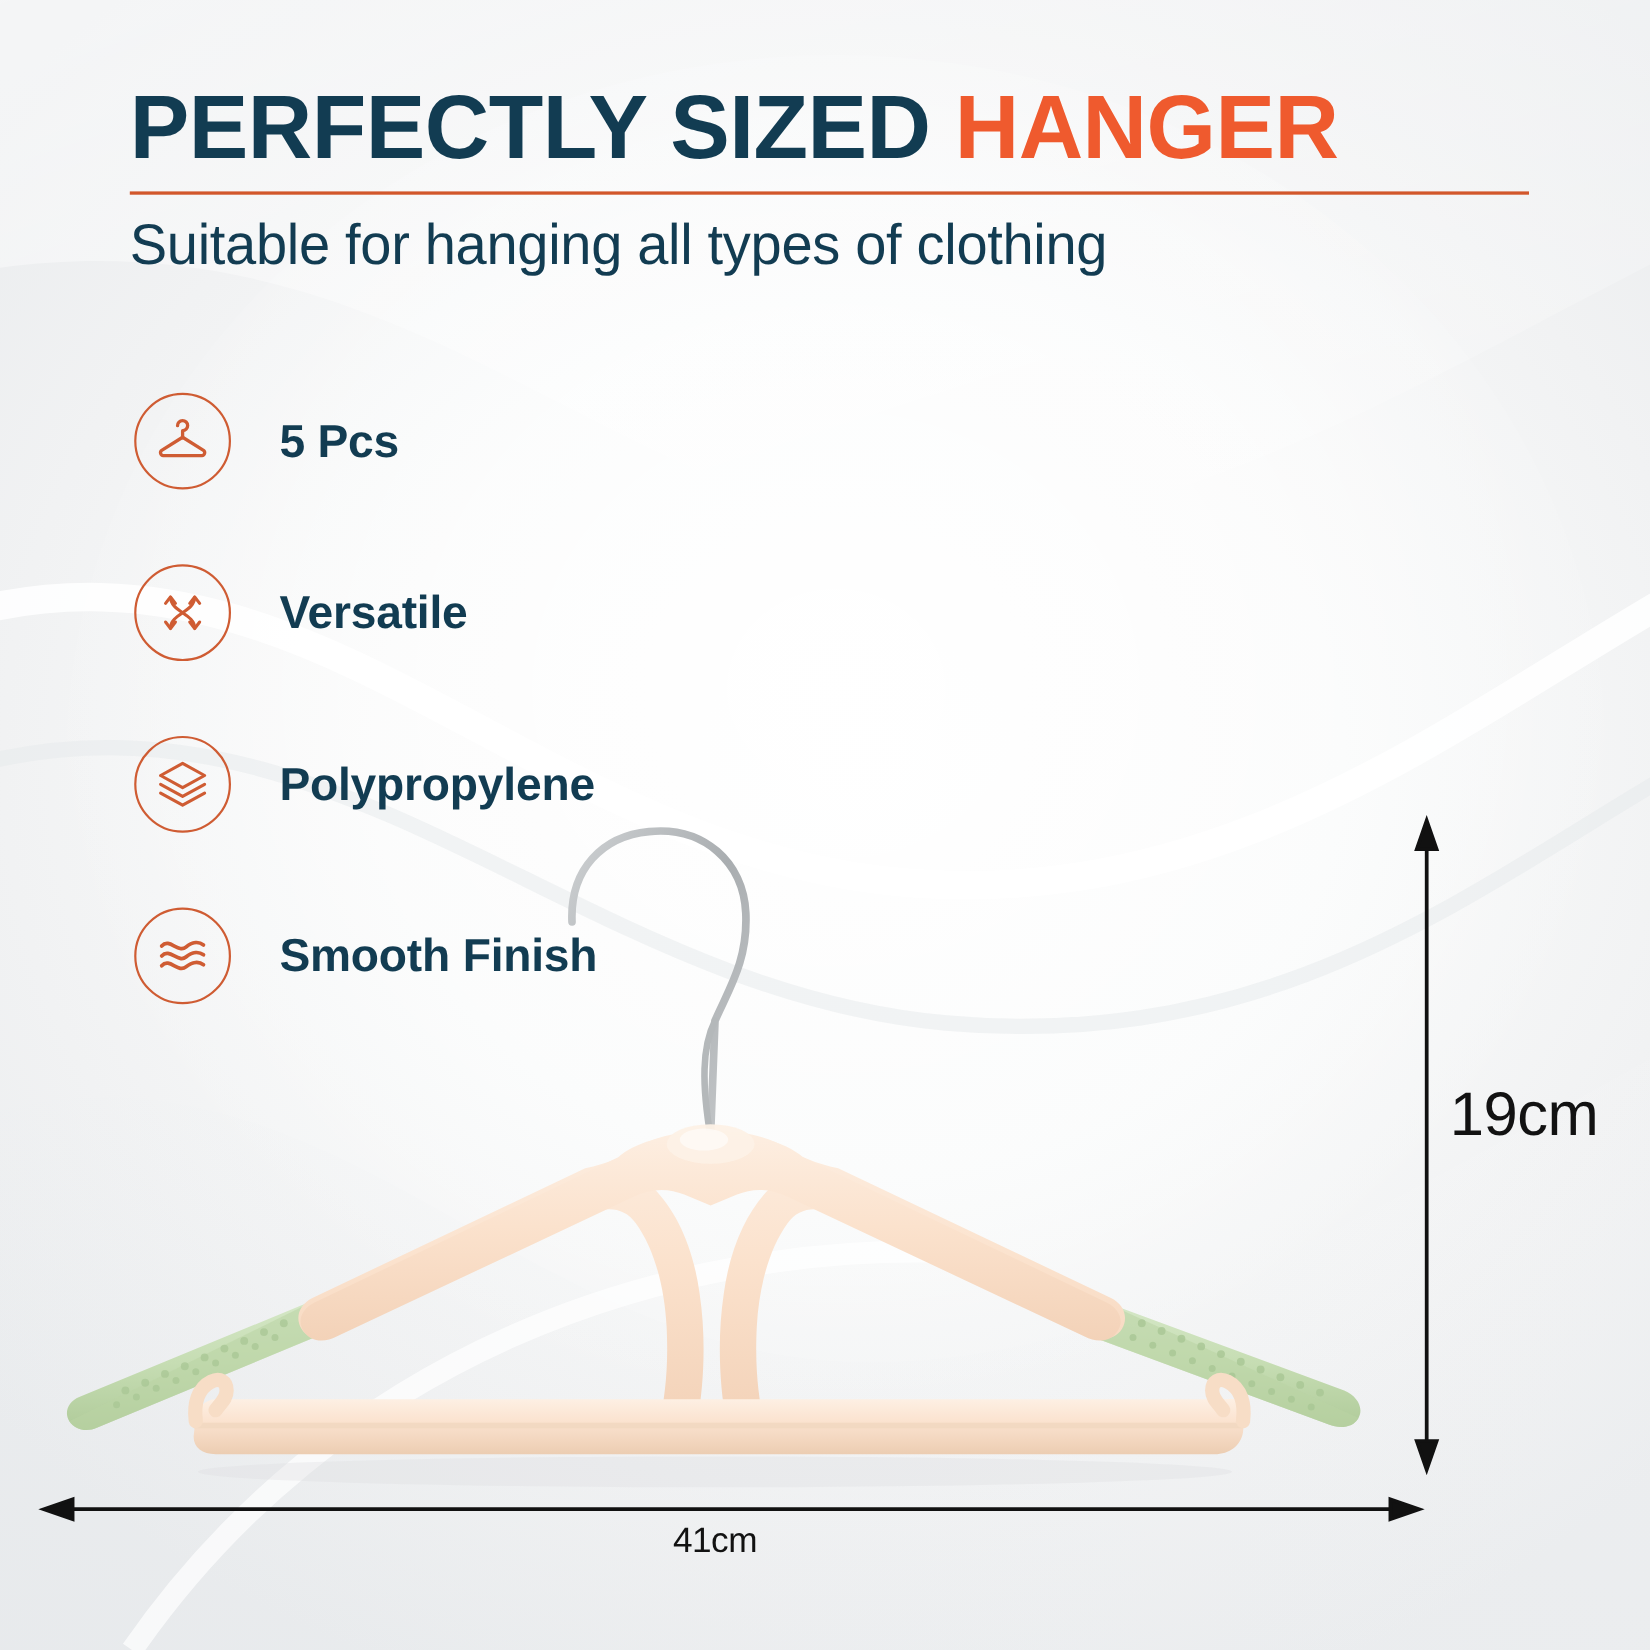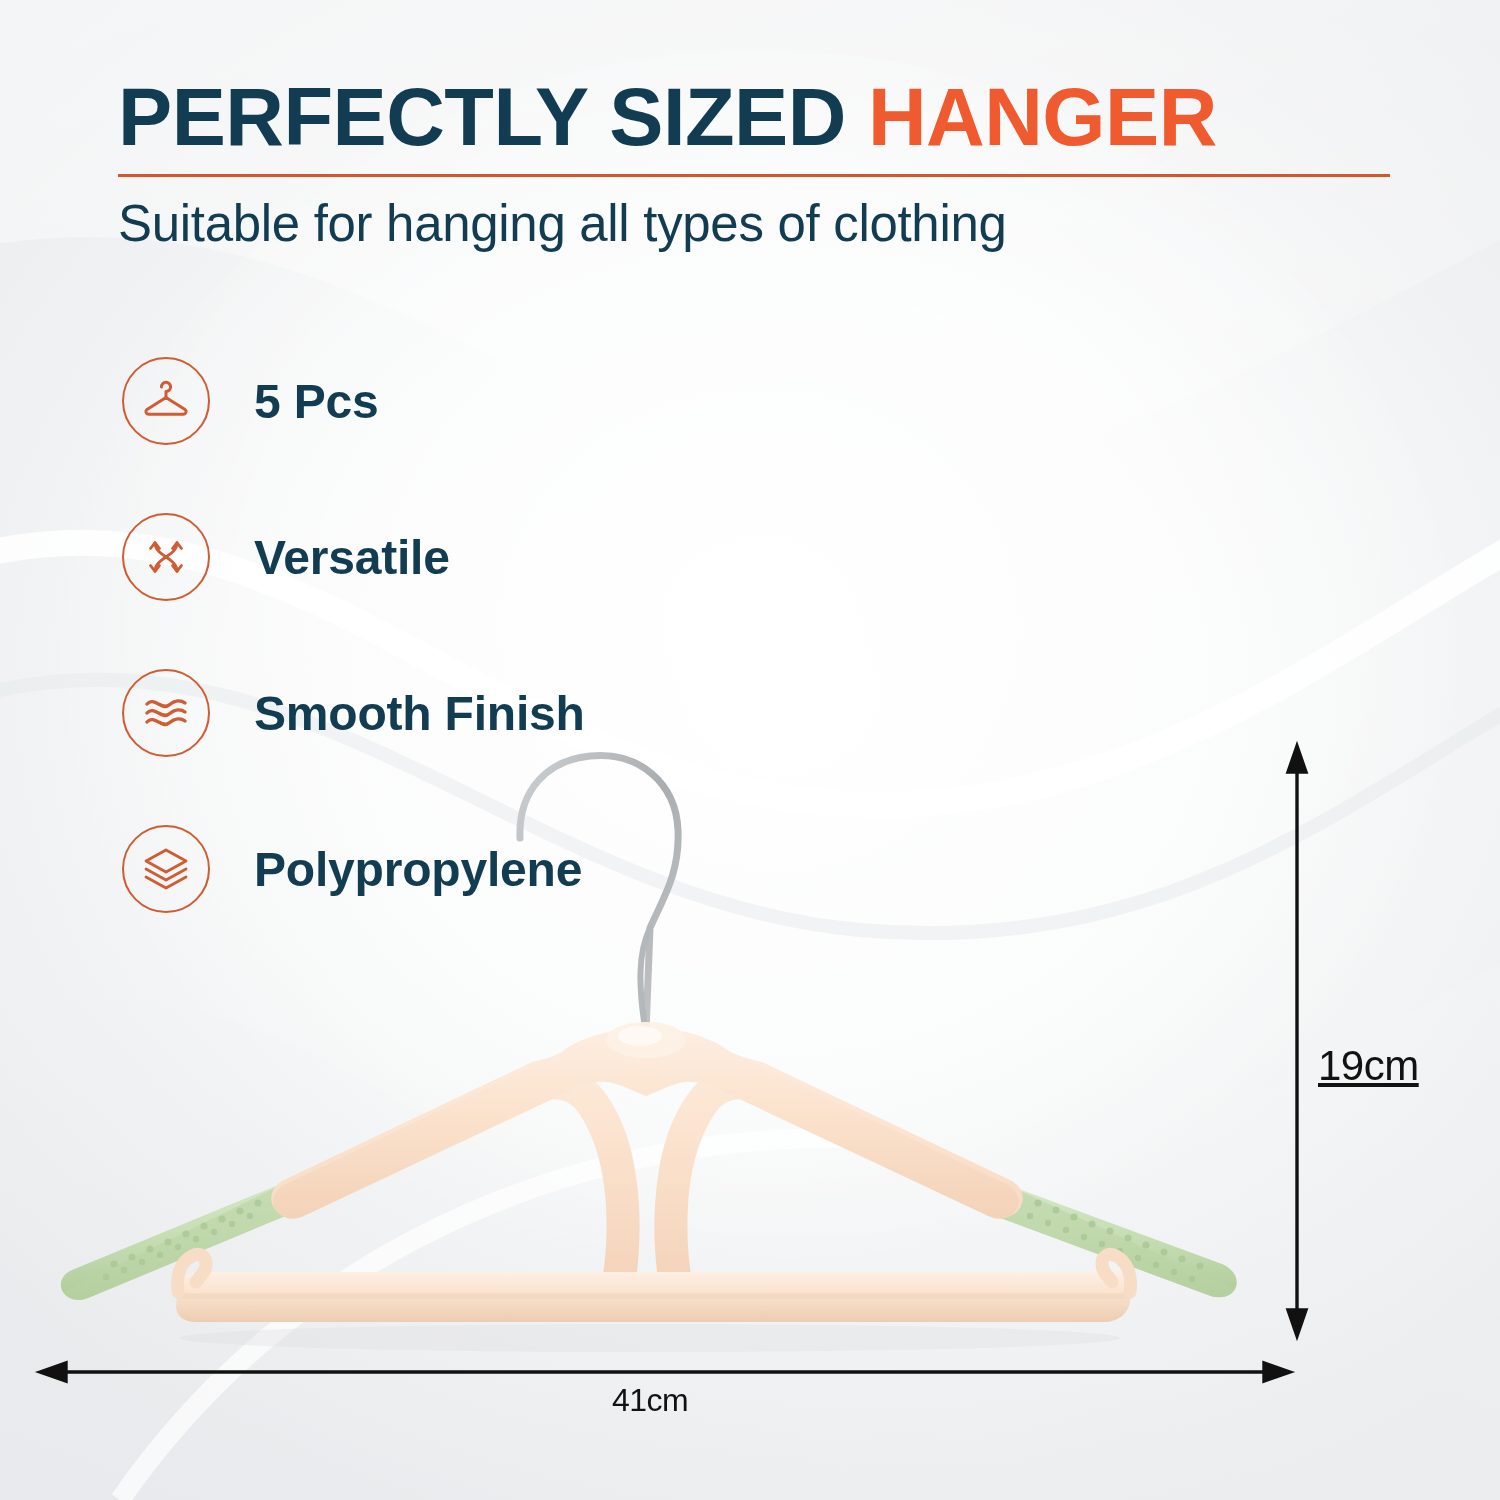--- a/index.html
+++ b/index.html
@@ -63,40 +63,39 @@
   .feature-icon-circle {
     width: 88px; height: 88px;
     border: 2.5px solid #cf5c33;
     border-radius: 50%;
     display: flex; align-items: center; justify-content: center;
     flex: 0 0 auto;
     box-sizing: border-box;
   }
   .feature-label {
     margin-left: 44px;
-    font-size: 48px;
+    font-size: 42px;
     font-weight: 700;
     color: #123c52;
     letter-spacing: -0.2px;
     white-space: nowrap;
   }
 
   
   #product { position: absolute; left: 0; top: 0; width: 1500px; height: 1500px; pointer-events: none; }
 
   
   #dim-height-label {
     position: absolute;
-    left: 1318px; top: 1042px;
-    font-size: 42px;
+    left: 1318px; top: 980px;
+    font-size: 56px;
     font-weight: 500;
     color: #121212;
     letter-spacing: -0.5px;
     white-space: nowrap;
-    text-decoration: underline;
   }
   #dim-width-label {
     position: absolute;
     left: 0; top: 1382px;
     width: 1300px;
     text-align: center;
     font-size: 32px;
     font-weight: 500;
     color: #121212;
     letter-spacing: -0.5px;
@@ -163,42 +162,42 @@
           <polyline points="11.5,35.5 16,41.4 20.5,35.5"></polyline>
           <polyline points="33.5,35.5 38,41.4 42.5,35.5"></polyline>
         </g>
       </svg>
     </div>
     <div class="feature-label">Versatile</div>
   </div>
 
   <div class="feature-row">
     <div class="feature-icon-circle">
+      <svg width="56" height="54" viewBox="0 0 56 54">
+        <g fill="none" stroke="#cf5c33" stroke-width="2.8" stroke-linecap="round" stroke-linejoin="round">
+          <path d="M28 8 L48 19 L28 30 L8 19 Z"></path>
+          <path d="M8 27 L28 38 L48 27"></path>
+          <path d="M8 35 L28 46 L48 35"></path>
+        </g>
+      </svg>
+    </div>
+    <div class="feature-label">Polypropylene</div>
+  </div>
+
+  <div class="feature-row">
+    <div class="feature-icon-circle">
       <svg width="56" height="50" viewBox="0 0 56 50">
         <g fill="none" stroke="#cf5c33" stroke-width="3.4" stroke-linecap="round">
           <path d="M9 16 C16 8 24 23 31 17 C37 12 43 12 47 15"></path>
           <path d="M9 25 C16 17 24 32 31 26 C37 21 43 21 47 24"></path>
           <path d="M9 34 C16 26 24 41 31 35 C37 30 43 30 47 33"></path>
         </g>
       </svg>
     </div>
     <div class="feature-label">Smooth Finish</div>
-  </div>
-
-  <div class="feature-row">
-    <div class="feature-icon-circle">
-      <svg width="56" height="54" viewBox="0 0 56 54">
-        <g fill="none" stroke="#cf5c33" stroke-width="2.8" stroke-linecap="round" stroke-linejoin="round">
-          <path d="M28 8 L48 19 L28 30 L8 19 Z"></path>
-          <path d="M8 27 L28 38 L48 27"></path>
-          <path d="M8 35 L28 46 L48 35"></path>
-        </g>
-      </svg>
-    </div>
-    <div class="feature-label">Polypropylene</div>
   </div>
 
 </div>
 
 <svg id="product" viewBox="0 0 1500 1500">
   <defs>
     <linearGradient id="bodyGrad" x1="0" y1="0" x2="0" y2="1">
       <stop offset="0%" stop-color="#fdeee1"></stop>
       <stop offset="45%" stop-color="#fbe2cd"></stop>
       <stop offset="100%" stop-color="#f3d2b8"></stop>

